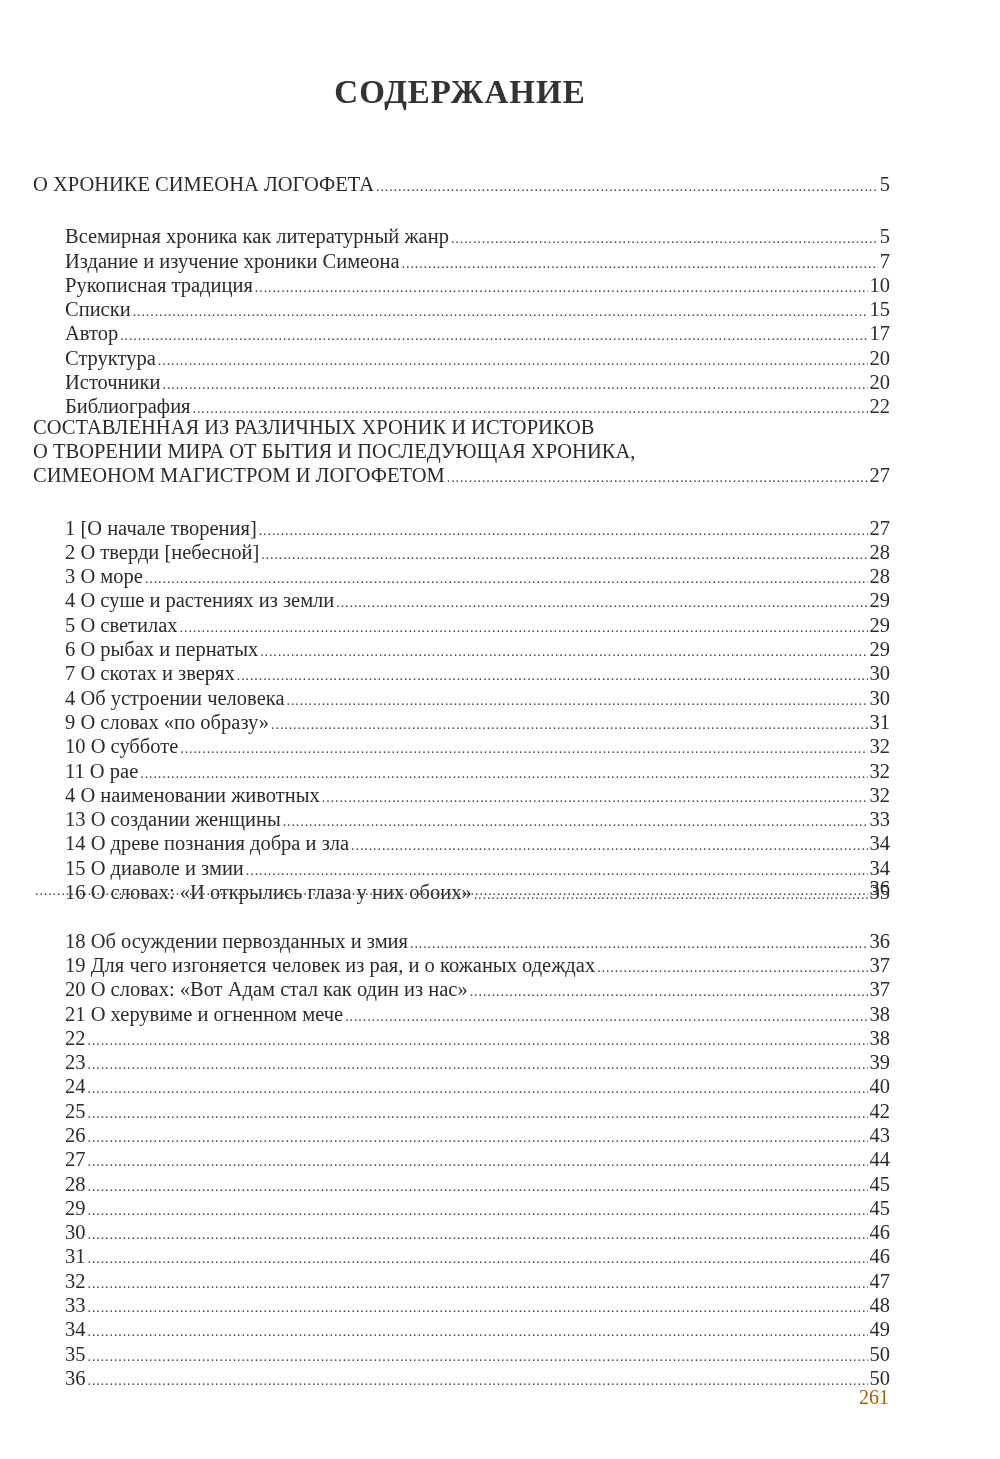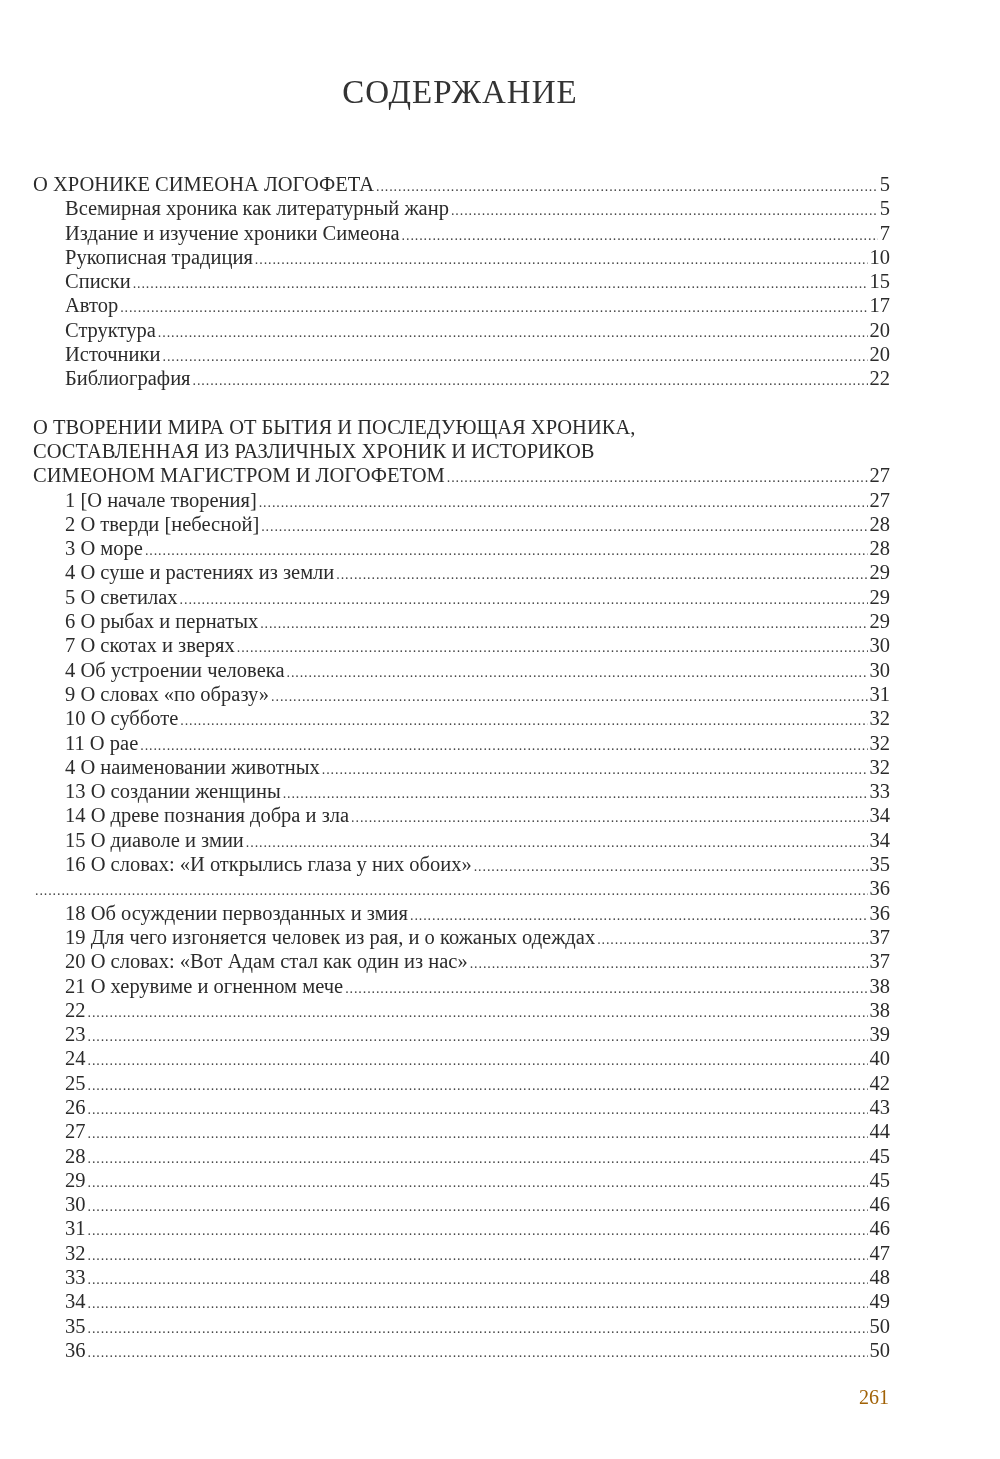--- a/index.html
+++ b/index.html
@@ -1,23 +1,23 @@
 <!DOCTYPE html>
 <html><head>
 <meta charset="utf-8">
 <style>
   html, body { margin: 0; padding: 0; background: #ffffff; }
   body { width: 1000px; height: 1459px; position: relative; overflow: hidden;
          font-family: "Liberation Serif", "DejaVu Serif", serif; color: #2b2b2b; }
   .title { position: absolute; left: 0; width: 920px; top: 74px; text-align: center;
-           font-size: 33px; font-weight: normal; letter-spacing: 1px; color: #333; }
+           font-size: 33px; font-weight: bold; letter-spacing: 1px; color: #333; }
   .toc { position: absolute; left: 33px; width: 857px; top: 172px; }
   .row { display: flex; align-items: baseline; height: 24.3px; font-size: 20.5px; line-height: 24.3px; white-space: nowrap; }
   .row.head { font-size: 20.5px; }
-  .row.indent .label { padding-left: 32px; }
+  .row.indent .label { padding-left: 32px; margin-top: 28px; }
   .label { flex: 0 0 auto; }
   .dots { flex: 1 1 auto; overflow: hidden; margin: 0 2px; color: #444; letter-spacing: 3.3px; font-size: 14px; }
   .dots::before { content: ". . . . . . . . . . . . . . . . . . . . . . . . . . . . . . . . . . . . . . . . . . . . . . . . . . . . . . . . . . . . . . . . . . . . . . . . . . . . . . . . . . . . . . . . . . . . . . . . . . . . . . . . . . . . . . . . . . . . . . . . . . . . . . . . . . . . . . . . . . . . . . . . . . . . . . . . . . . . . . . . . . . . . . . . . . . . . . . . . . . . . . . . . . . . . . . . ."; letter-spacing: -1.3px; }
   .page { flex: 0 0 auto; text-align: right; }
   .headline { height: 24.3px; font-size: 20.5px; line-height: 24.3px; white-space: nowrap; }
   .gap { height: 24px; }
   .folio { position: absolute; right: 111px; top: 1386px; font-size: 20px; color: #a16207; }
 </style>
 </head>
 <body>
@@ -71,22 +71,22 @@
           <span class="label">Библиография</span>
           <span class="dots"></span>
           <span class="page">22</span>
         </div>
       </div>
   </div>
 
   <div class="gap"></div>
 
   <div>
+    <div class="headline">СОСТАВЛЕННАЯ ИЗ РАЗЛИЧНЫХ ХРОНИК И ИСТОРИКОВ</div>
     <div class="headline">О ТВОРЕНИИ МИРА ОТ БЫТИЯ И ПОСЛЕДУЮЩАЯ ХРОНИКА,</div>
-    <div class="headline">СОСТАВЛЕННАЯ ИЗ РАЗЛИЧНЫХ ХРОНИК И ИСТОРИКОВ</div>
     <div class="row head">
       <span class="label">СИМЕОНОМ МАГИСТРОМ И ЛОГОФЕТОМ</span>
       <span class="dots"></span>
       <span class="page">27</span>
     </div>
     <div id="sec1-items">
         <div class="row indent">
           <span class="label">1 [О начале творения]</span>
           <span class="dots"></span>
           <span class="page">27</span>

